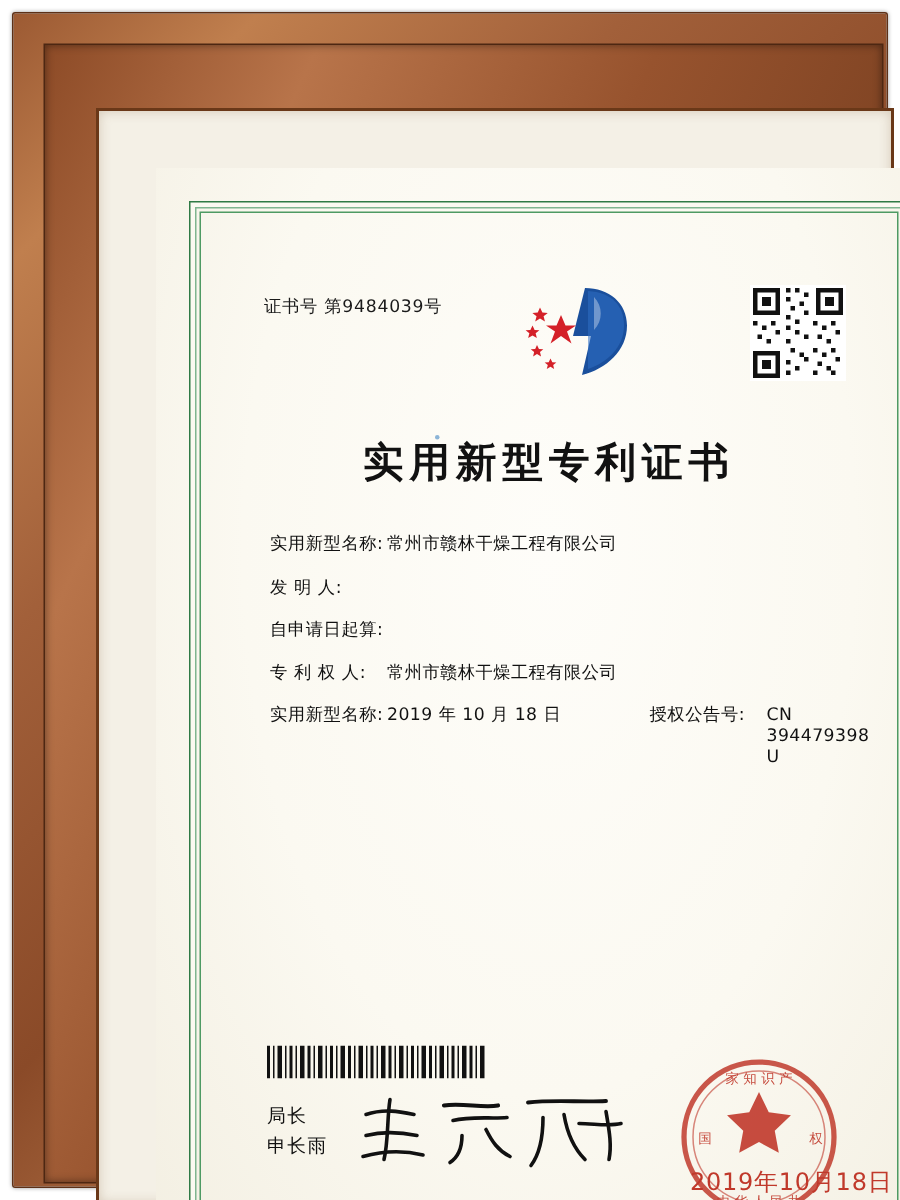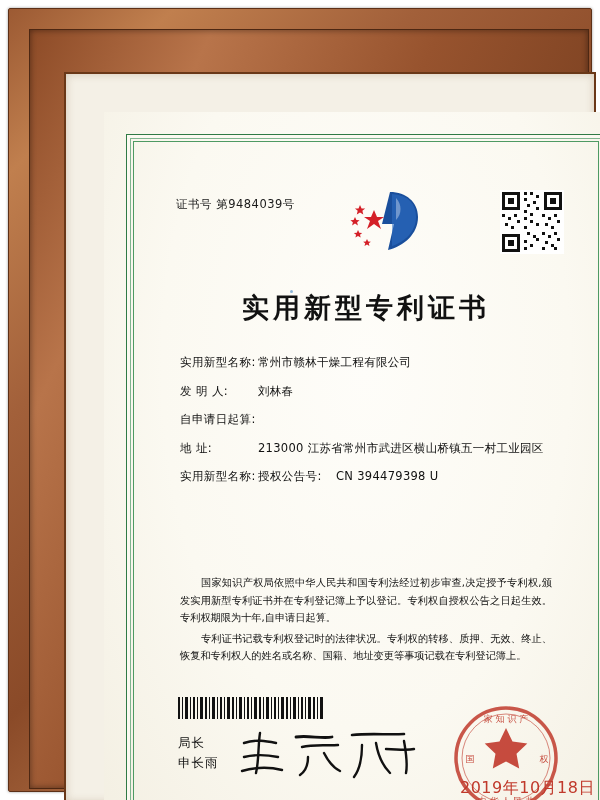--- a/index.html
+++ b/index.html
@@ -157,21 +157,21 @@
     width: 148px; height: 22px;
   }
 
   
   .sign-block {
     position: absolute;
     left: 74px; top: 622px;
     font-size: 12.5px;
     color: #111;
     letter-spacing: 1px;
-    font-family: Liberation Mono, monospace;
+    font-family: Liberation Serif, serif;
     line-height: 1.6;
   }
   .handwrite {
     position: absolute;
     left: 132px; top: 615px;
     width: 200px; height: 56px;
   }
 
   
   .seal {
@@ -289,40 +289,36 @@
 
         <div class="title">实用新型专利证书</div>
 
         <div class="fields">
           <div class="field-row">
             <span class="field-label">实用新型名称:</span>
             <span class="field-value">常州市赣林干燥工程有限公司</span>
           </div>
           <div class="field-row">
             <span class="field-label">发 明 人:</span>
-            <span class="field-value">刘林春</span>
           </div>
           <div class="field-row">
             <span class="field-label">自申请日起算:</span>
           </div>
           <div class="field-row">
-            <span class="field-label">地      址:</span>
-            <span class="field-value">213000  江苏省常州市武进区横山桥镇五一村工业园区</span>
+            <span class="field-label">专 利 权 人:</span>
+            <span class="field-value">常州市赣林干燥工程有限公司</span>
           </div>
           <div class="field-row dual">
             <span class="field-label">实用新型名称:</span>
+            <span class="field-value">2019 年 10 月 18 日</span>
             <span class="field-label2">授权公告号:</span>
             <span class="field-value2">CN 394479398 U</span>
           </div>
         </div>
 
-        <div class="body-text">
-          <p>国家知识产权局依照中华人民共和国专利法经过初步审查,决定授予专利权,颁发实用新型专利证书并在专利登记簿上予以登记。专利权自授权公告之日起生效。专利权期限为十年,自申请日起算。</p>
-          <p>专利证书记载专利权登记时的法律状况。专利权的转移、质押、无效、终止、恢复和专利权人的姓名或名称、国籍、地址变更等事项记载在专利登记簿上。</p>
-        </div>
 
         <div class="barcode">
           <svg viewBox="0 0 148 22" width="148" height="22">
             <g fill="#111">
               <rect x="0" y="0" width="2" height="22"></rect>
                 <rect x="4" y="0" width="1" height="22"></rect>
               <rect x="7" y="0" width="3" height="22"></rect>
                 <rect x="12" y="0" width="1" height="22"></rect>
               <rect x="15" y="0" width="2" height="22"></rect>
                 <rect x="19" y="0" width="1" height="22"></rect>

